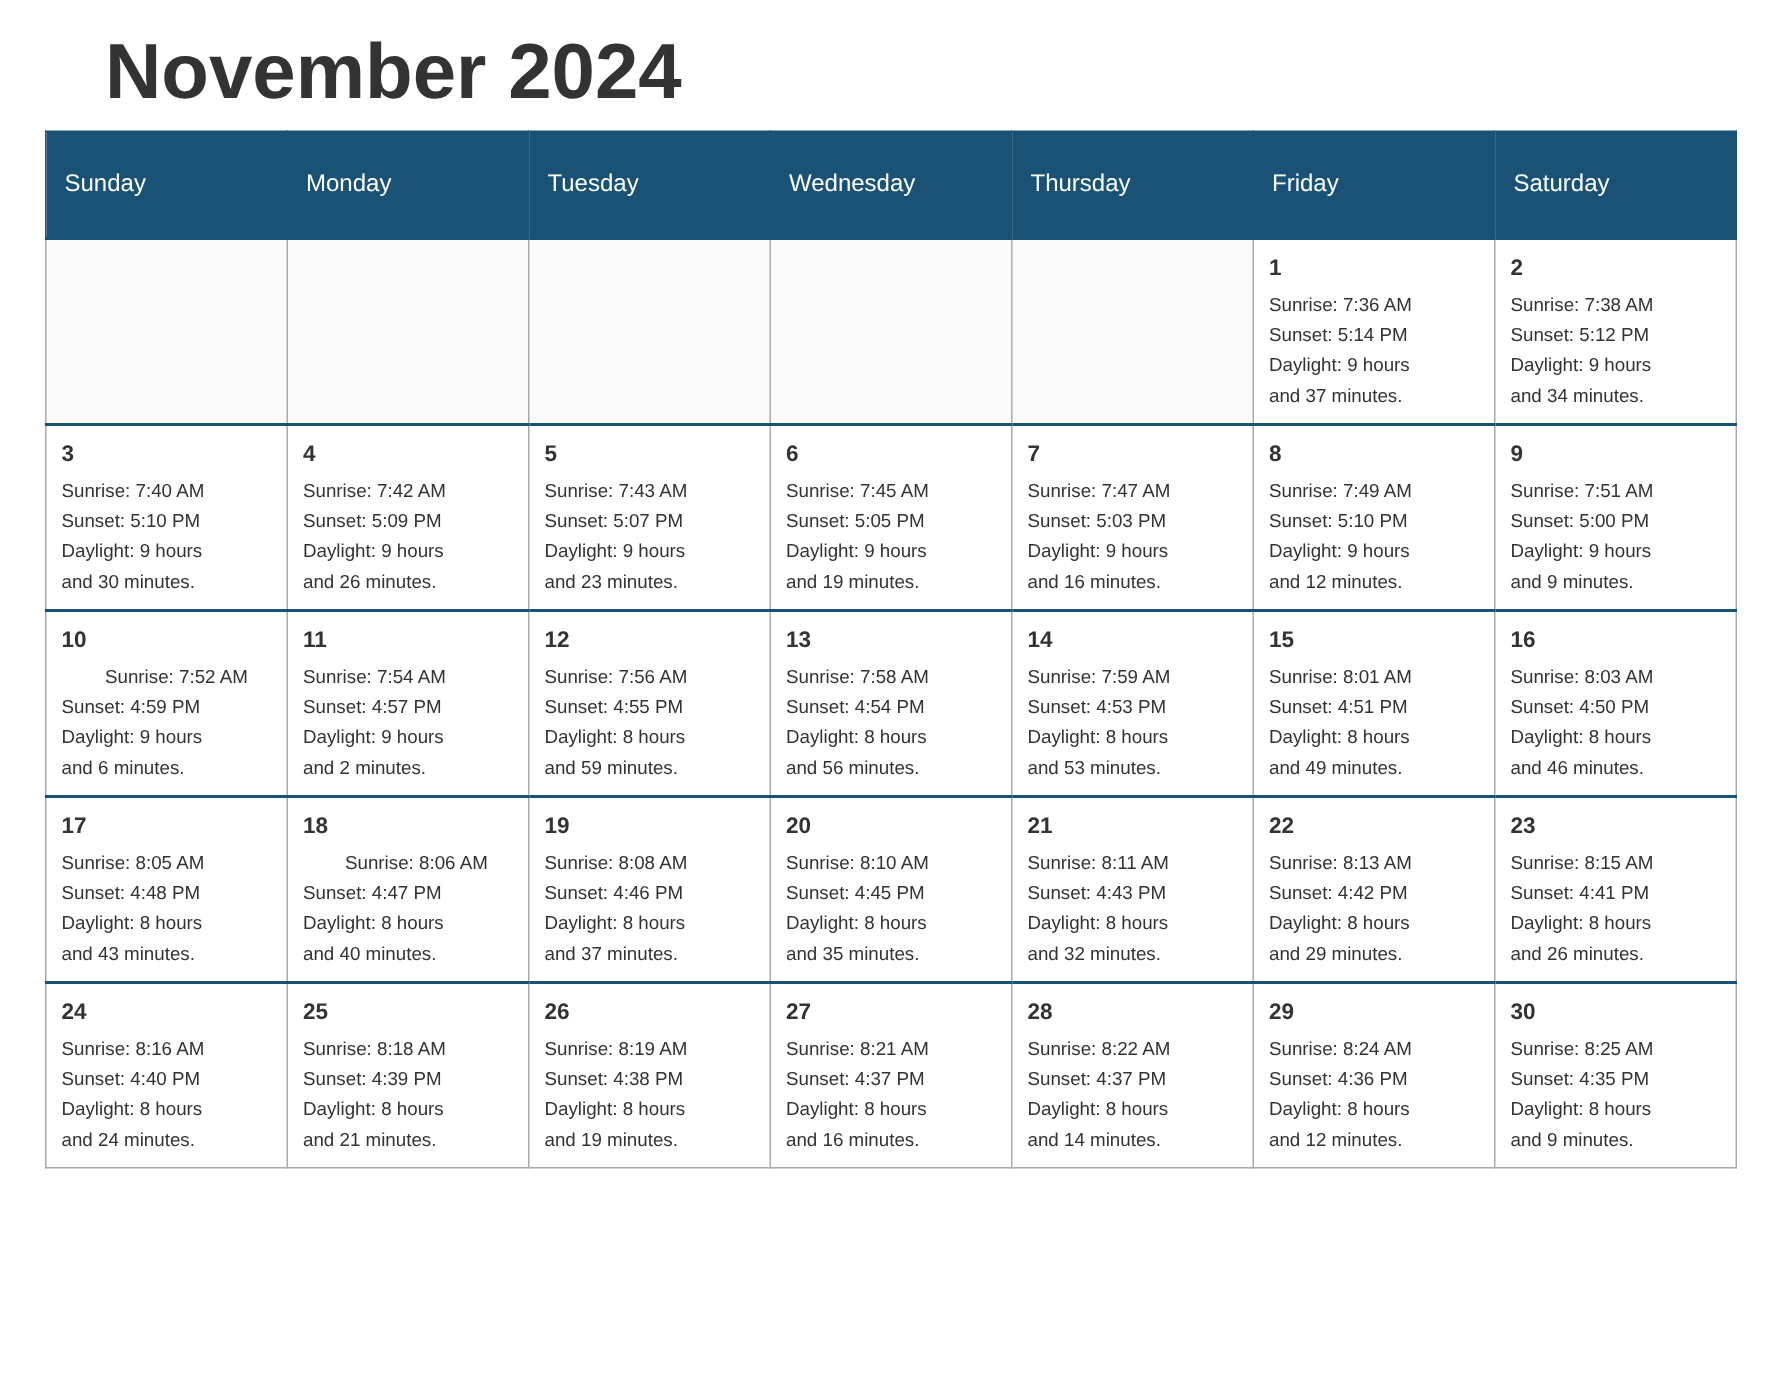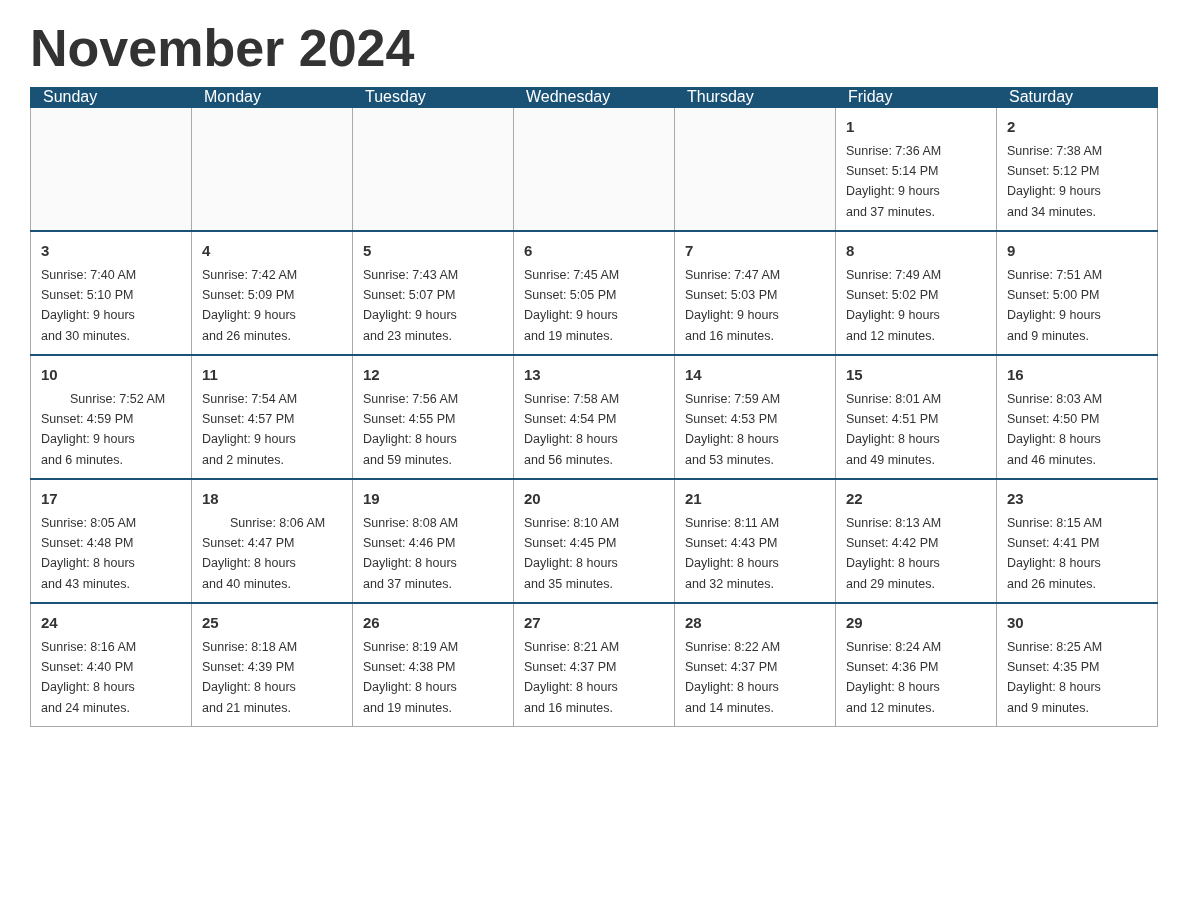--- a/index.html
+++ b/index.html
@@ -17,41 +17,42 @@
       align-items: flex-start;
       margin-bottom: 10px;
     }
     .logo {
       display: flex;
       flex-direction: column;
       align-items: flex-start;
     }
     .title-section {
       text-align: left;
+      margin-left: 40px;
     }
     .month-title {
       font-size: 52px;
       font-weight: bold;
       color: #333;
       line-height: 1.1;
     }
     .location-title {
       font-size: 22px;
       color: #333;
       margin-top: 4px;
     }
     .calendar {
       width: 100%;
       border-collapse: collapse;
       margin-top: 10px;
     }
     .calendar th {
       background-color: #1a5276;
       color: #fff;
-      padding: 0 12px;
+      padding: 26px 12px;
       font-size: 16px;
       font-weight: normal;
       text-align: left;
       border: 1px solid #1a5276;
     }
     .calendar td {
       vertical-align: top;
       padding: 8px 10px;
       border: 1px solid #aaa;
       width: 14.28%;
@@ -159,21 +160,21 @@
 and 23 minutes.</span></td>
         <td><span class="day-num">6</span><span class="day-info" style="white-space: pre-line;">Sunrise: 7:45 AM
 Sunset: 5:05 PM
 Daylight: 9 hours
 and 19 minutes.</span></td>
         <td><span class="day-num">7</span><span class="day-info" style="white-space: pre-line;">Sunrise: 7:47 AM
 Sunset: 5:03 PM
 Daylight: 9 hours
 and 16 minutes.</span></td>
         <td><span class="day-num">8</span><span class="day-info" style="white-space: pre-line;">Sunrise: 7:49 AM
-Sunset: 5:02 PM
+Sunset: 5:10 PM
 Daylight: 9 hours
 and 12 minutes.</span></td>
         <td><span class="day-num">9</span><span class="day-info" style="white-space: pre-line;">Sunrise: 7:51 AM
 Sunset: 5:00 PM
 Daylight: 9 hours
 and 9 minutes.</span></td>
       </tr>
       <tr>
         <td><span class="day-num">10</span><span class="day-info" style="white-space: pre-line; margin-left: 29px;">Sunrise: 7:52 AM
 Sunset: 4:59 PM

